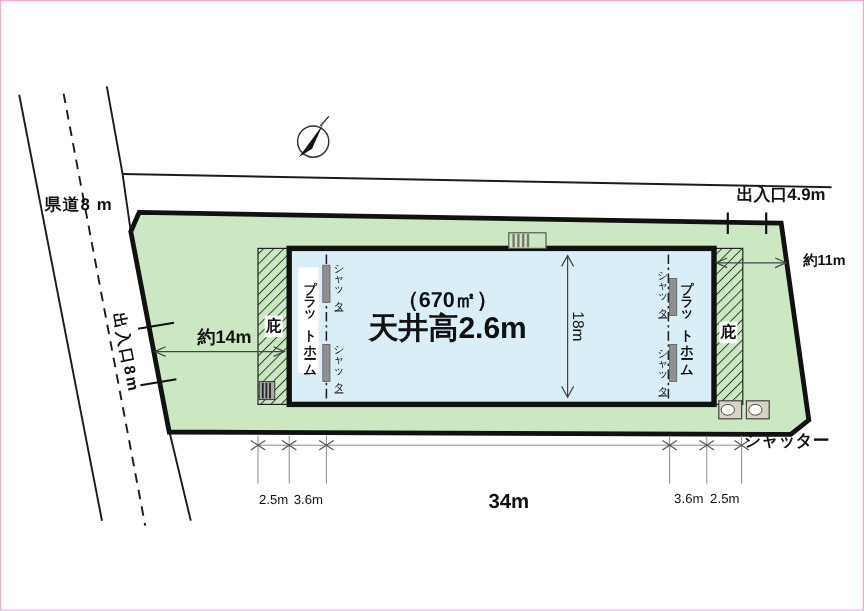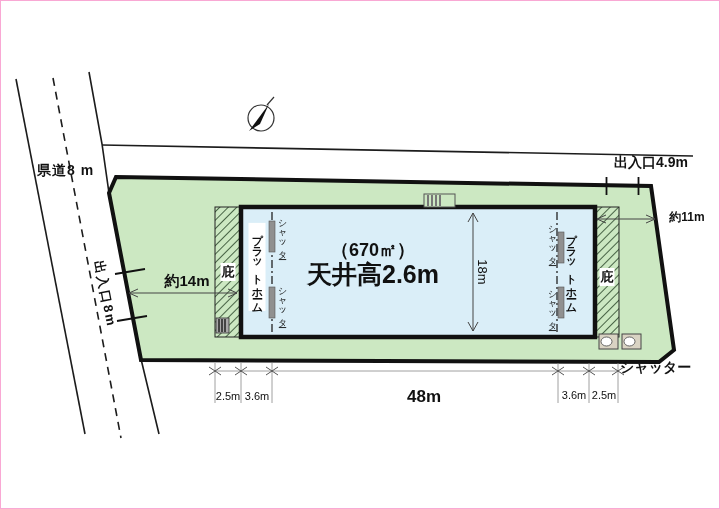--- a/index.html
+++ b/index.html
@@ -26,21 +26,21 @@
   .eaves-r{left:606px;top:276px;}
   .vtext{writing-mode:vertical-rl;text-orientation:mixed;}
   .platform{font-size:11px;font-weight:700;letter-spacing:1px;transform:translate(-50%,-50%);}
   .platform-l{left:256px;top:266px;background:#ffffff;padding:3px 1px;}
   .platform-r{left:570px;top:266px;}
   .shutter{font-size:9px;letter-spacing:0;transform:translate(-50%,-50%);}
   .shutter-lt{left:281px;top:233px;}
   .shutter-lb{left:281px;top:301px;}
   .shutter-rt{left:551px;top:239px;}
   .shutter-rb{left:551px;top:304px;}
-  .dim{font-size:11px;transform:translate(-50%,-50%);}
+  .dim{font-size:11px;transform:translate(-50%,-50%);margin-top:21px;}
   .dim-1{left:227px;top:395px;}
   .dim-2{left:256px;top:395px;}
   .dim-3{left:423px;top:396px;font-size:17px;font-weight:600;}
   .dim-4{left:573px;top:394px;}
   .dim-5{left:603px;top:394px;}
   .toilet-label{left:619px;top:358px;font-size:14px;font-weight:700;}
 </style>
 </head>
 <body>
 
@@ -185,18 +185,18 @@
   <div class="lbl vtext platform platform-l">プラットホーム</div>
   <div class="lbl vtext platform platform-r">プラットホーム</div>
 
   <div class="lbl vtext shutter shutter-lt">シャッター</div>
   <div class="lbl vtext shutter shutter-lb">シャッター</div>
   <div class="lbl vtext shutter shutter-rt">シャッター</div>
   <div class="lbl vtext shutter shutter-rb">シャッター</div>
 
   <div class="lbl dim dim-1">2.5m</div>
   <div class="lbl dim dim-2">3.6m</div>
-  <div class="lbl dim dim-3">48m</div>
+  <div class="lbl dim dim-3">34m</div>
   <div class="lbl dim dim-4">3.6m</div>
   <div class="lbl dim dim-5">2.5m</div>
 
   <div class="lbl toilet-label">シャッター</div>
 </div>
 
 </body></html>

